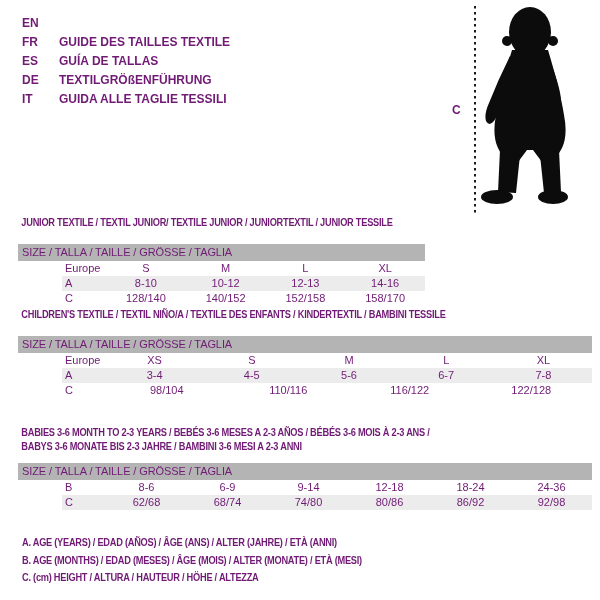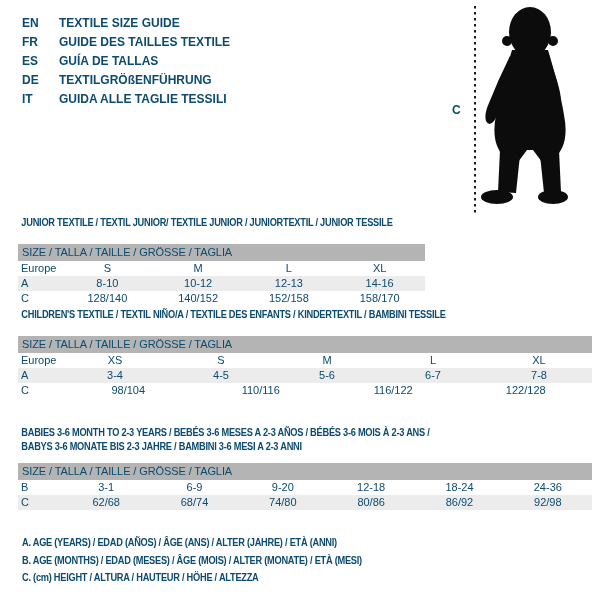--- a/index.html
+++ b/index.html
@@ -1,18 +1,18 @@
 <!DOCTYPE html>
 <html><head>
 <meta charset="utf-8">
 <style>
   html,body { margin:0; padding:0; background:#ffffff; }
   .canvas {
     position:relative; width:600px; height:600px; background:#ffffff;
-    font-family:"Liberation Sans", sans-serif; color:#0c4a6e; overflow:hidden;
+    font-family:"Liberation Sans", sans-serif; color:#701a75; overflow:hidden;
   }
 
   
   .lang-block { position:absolute; left:22px; top:14px; }
   .lang-row { display:flex; font-weight:bold; font-size:12px; line-height:19px; white-space:nowrap; }
   .lang-code { width:37px; }
 
   
   .figure { position:absolute; left:440px; top:0; width:160px; height:220px; }
   .figure svg { position:absolute; left:0; top:0; }
@@ -27,41 +27,40 @@
     font-weight:bold; font-size:11px; line-height:14px; letter-spacing:-0.3px;
     transform:scaleX(0.84); transform-origin:0 0; white-space:nowrap; padding-left:4px;
     margin-bottom:14px;
   }
   #table-0 .table-title, #table-1 .table-title { margin-bottom:15px; line-height:13px; }
   #table-2 .table-title { margin-bottom:10px; }
   .size-bar {
     background:#b4b4b4; height:17px; line-height:17px; font-size:11px;
     padding-left:4px; white-space:nowrap; letter-spacing:-0.1px;
   }
-  .trow { display:flex; height:15px; line-height:15px; font-size:11px; }
+  .trow { display:flex; height:15px; line-height:15px; font-size:11px;margin-left:44px; }
   .trow.alt { background:#ececec; }
   .tlabel { width:44px; padding-left:3px; box-sizing:border-box; }
   .tcell { flex:1; text-align:center; }
 
   
   .notes { position:absolute; left:22px; top:534px; }
   .note-line {
     font-weight:bold; font-size:11px; line-height:17.5px; letter-spacing:-0.3px;
     transform:scaleX(0.84); transform-origin:0 0; white-space:nowrap;
   }
 </style>
 </head>
 <body>
 
 <div class="canvas">
 
   <div class="lang-block">
       <div class="lang-row">
         <span class="lang-code">EN</span>
-        <span class="lang-title">TEXTILE SIZE GUIDE</span>
       </div>
       <div class="lang-row">
         <span class="lang-code">FR</span>
         <span class="lang-title">GUIDE DES TAILLES TEXTILE</span>
       </div>
       <div class="lang-row">
         <span class="lang-code">ES</span>
         <span class="lang-title">GUÍA DE TALLAS</span>
       </div>
       <div class="lang-row">
@@ -164,23 +163,23 @@
 
   <section class="table-section" id="table-2">
     <div class="table-title">
         <div>BABIES 3-6 MONTH TO 2-3 YEARS / BEBÉS 3-6 MESES A 2-3 AÑOS / BÉBÉS 3-6 MOIS À 2-3 ANS /</div>
         <div>BABYS 3-6 MONATE BIS 2-3 JAHRE / BAMBINI 3-6 MESI A 2-3 ANNI</div>
       </div>
     <div class="size-bar">SIZE / TALLA / TAILLE / GRÖSSE / TAGLIA</div>
     <div>
         <div class="trow">
           <span class="tlabel">B</span>
-          <span class="tcell">3-1</span>
+          <span class="tcell">8-6</span>
           <span class="tcell">6-9</span>
-          <span class="tcell">9-20</span>
+          <span class="tcell">9-14</span>
           <span class="tcell">12-18</span>
           <span class="tcell">18-24</span>
           <span class="tcell">24-36</span>
         </div>
         <div class="trow alt">
           <span class="tlabel">C</span>
           <span class="tcell">62/68</span>
           <span class="tcell">68/74</span>
           <span class="tcell">74/80</span>
           <span class="tcell">80/86</span>

